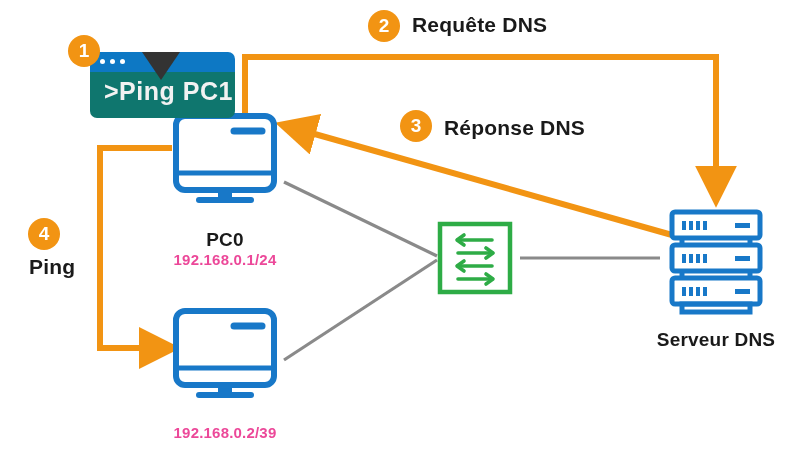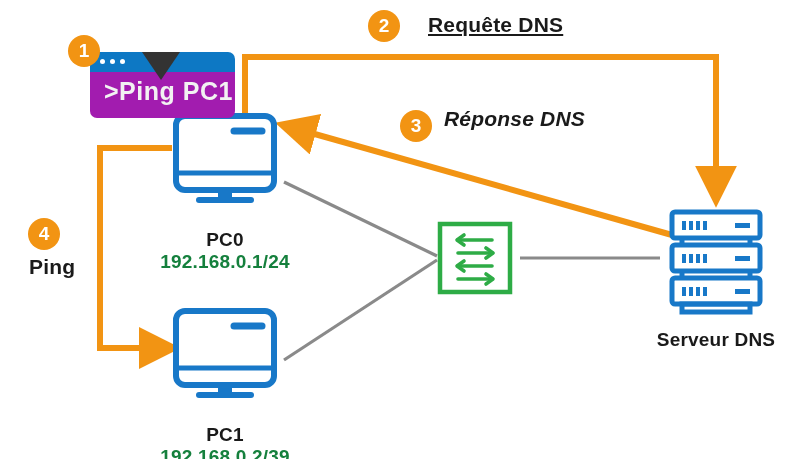--- a/index.html
+++ b/index.html
@@ -1,27 +1,27 @@
 <!DOCTYPE html>
 <html><head>
 <meta charset="utf-8">
 <style>
   html,body{margin:0;padding:0;background:#ffffff;}
   body{width:800px;height:459px;overflow:hidden;font-family:"Liberation Sans",sans-serif;}
   #stage{position:relative;width:800px;height:459px;background:#fff;}
   svg.layer{position:absolute;left:0;top:0;width:800px;height:459px;}
   .nodeLabel{position:absolute;text-align:center;font-weight:bold;color:#1a1a1a;font-size:19px;letter-spacing:.2px;line-height:1.15;margin-top:32px;}
-  .ipLabel{color:#15803d;font-weight:bold;font-size:19px;letter-spacing:.2px;line-height:1.2;}
+  .ipLabel{color:#ec4899;font-weight:bold;font-size:15px;letter-spacing:.2px;line-height:1.2;}
   .stepText{position:absolute;font-weight:bold;color:#1a1a1a;font-size:21px;letter-spacing:.2px;white-space:nowrap;}
   .badge{position:absolute;width:32px;height:32px;border-radius:50%;background:#F29413;color:#fff;font-weight:bold;font-size:19px;display:flex;align-items:center;justify-content:center;}
   .term{position:absolute;}
   .termBar{background:#0d78c4;border-radius:7px 7px 0 0;height:20px;position:relative;}
   .termDots{position:absolute;left:10px;top:7px;display:flex;gap:5px;}
   .termDots i{display:block;width:5px;height:5px;border-radius:50%;background:#fff;}
-  .termBody{background:#a21caf;border-radius:0 0 7px 7px;padding:6px 14px 12px 14px;}
+  .termBody{background:#0f766e;border-radius:0 0 7px 7px;padding:6px 14px 12px 14px;}
   .termText{color:#f2f2f2;font-size:25px;font-weight:bold;letter-spacing:.5px;line-height:1.1;white-space:nowrap;}
   .termTail{position:absolute;left:52px;top:0;width:0;height:0;border-left:19px solid transparent;border-right:19px solid transparent;border-top:28px solid #333333;}
 </style>
 </head>
 <body>
 
 <div id="stage">
 
   <svg class="layer" viewBox="0 0 800 459">
     <defs>
@@ -130,30 +130,29 @@
       <div class="termText">&gt;Ping PC1</div>
     </div>
     <div class="termTail"></div>
   </div>
 
   <div class="badge" style="left:68px;top:35px;">1</div>
   <div class="badge" style="left:368px;top:10px;">2</div>
   <div class="badge" style="left:400px;top:110px;">3</div>
   <div class="badge" style="left:28px;top:218px;">4</div>
 
-  <div class="stepText" style="left:428px;top:13px;text-decoration:underline;">Requête DNS</div>
-  <div class="stepText" style="left:444px;top:107px;font-style:italic;">Réponse DNS</div>
+  <div class="stepText" style="left:412px;top:13px;">Requête DNS</div>
+  <div class="stepText" style="left:444px;top:116px;">Réponse DNS</div>
   <div class="stepText" style="left:14px;top:255px;margin-left:15px;">Ping</div>
 
   <div class="nodeLabel" style="left:125px;top:197px;width:200px;">
     <div>PC0</div>
     <div class="ipLabel">192.168.0.1/24</div>
   </div>
 
   <div class="nodeLabel" style="left:125px;top:392px;width:200px;">
-    <div>PC1</div>
     <div class="ipLabel">192.168.0.2/39</div>
   </div>
 
 
   <div class="nodeLabel" style="left:616px;top:297px;width:200px;">Serveur DNS</div>
 
 </div>
 
 </body></html>

